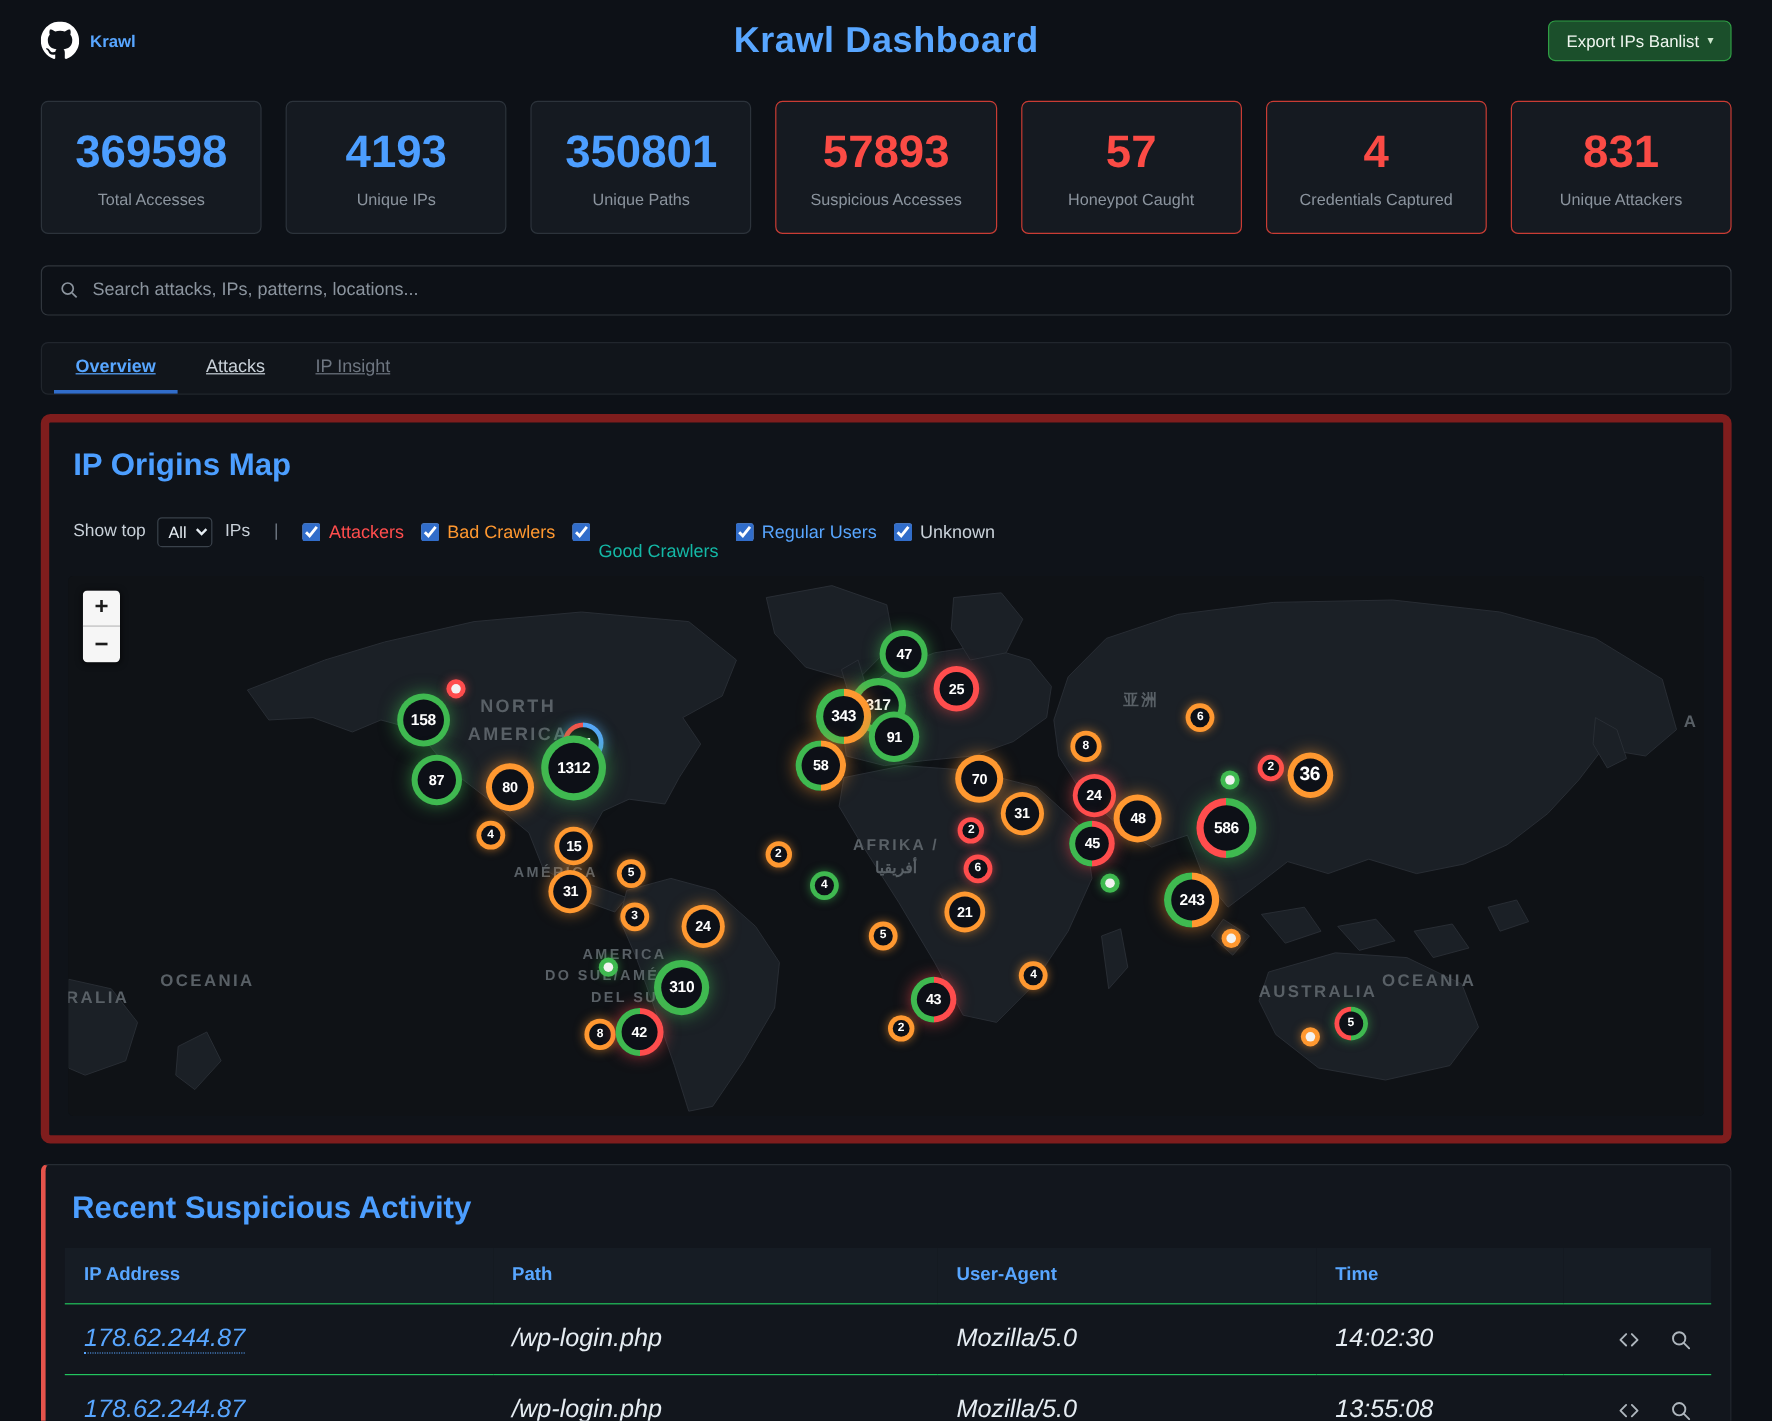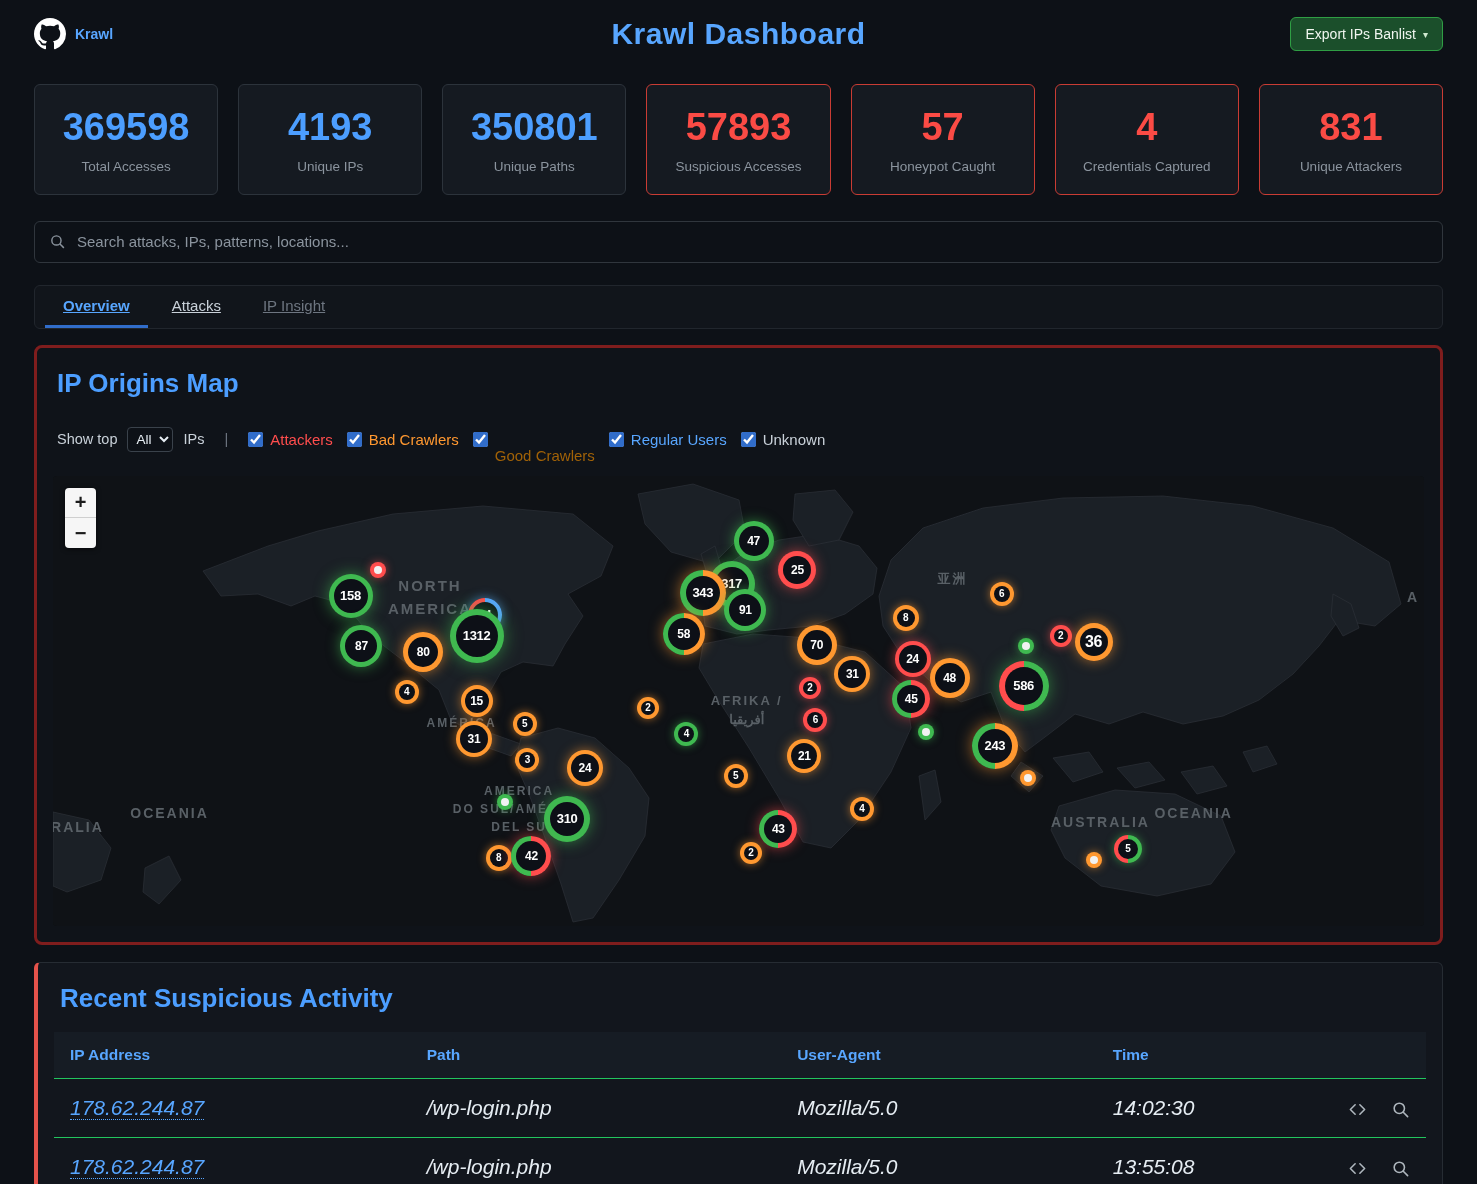--- a/index.html
+++ b/index.html
@@ -28,21 +28,21 @@
   .searchbar { margin:26px 34px 0; height:42px; display:flex; align-items:center; gap:11px; background:#0d1117; border:1px solid #30363d; border-radius:6px; padding:0 14px; }
   .searchbar svg { width:17px; height:17px; stroke:#8b949e; fill:none; stroke-width:2; flex:none; }
   .searchbar input { flex:1; background:transparent; border:none; outline:none; color:#c9d1d9; font-size:15px; font-family:inherit; }
   .searchbar input::placeholder { color:#8b949e; }
   
   .tabs { margin:22px 34px 0; display:flex; gap:6px; background:#11151b; border:1px solid #21262d; border-radius:6px; padding:0 10px; height:44px; align-items:stretch; }
   .tab { display:flex; align-items:center; padding:0 18px; font-size:15px; color:#c9d1d9; text-decoration:underline; border-bottom:3px solid transparent; cursor:pointer; }
   .tab.active { color:#58a6ff; border-bottom-color:#316dca; font-weight:bold; }
   .tab.dim { color:#6e7681; }
   
-  .map-panel { margin:16px 34px 0; background:#0f1319; border:3px solid #7f1d1d; border-radius:8px; padding:14px 16px 16px; }
+  .map-panel { margin:16px 34px 0; background:#0f1319; border:7px solid #7f1d1d; border-radius:8px; padding:14px 16px 16px; }
   .panel-title { color:#4c9eff; font-size:26px; font-weight:bold; margin:6px 0 16px 4px; }
   .map-controls-row { display:flex; align-items:center; gap:10px; font-size:14.5px; color:#c9d1d9; margin:0 0 12px 4px; }
   .map-controls-row select { background:#0d1117; color:#e6edf3; border:1px solid #3a424b; border-radius:4px; padding:3px 4px; font-family:inherit; font-size:13.5px; }
   .legend-divider { color:#6e7681; margin:0 10px; }
   .legend-item { display:flex; align-items:center; gap:7px; margin-right:14px; font-size:15px; cursor:pointer; }
   .legend-item input { width:15px; height:15px; accent-color:#316dca; cursor:pointer; }
   .map { position:relative; height:450px; border-radius:4px; overflow:hidden; background:#0f1216; }
   .map > svg.world { position:absolute; inset:0; width:100%; height:100%; }
   .zoom-ctl { position:absolute; top:12px; left:12px; z-index:6; display:flex; flex-direction:column; width:31px; border-radius:4px; overflow:hidden; box-shadow:0 1px 5px rgba(0,0,0,.6); }
   .zoom-ctl button { width:31px; height:30px; background:#f6f6f6; color:#1b1b1b; border:none; font-size:20px; font-weight:bold; cursor:pointer; line-height:1; font-family:inherit; }
@@ -138,21 +138,21 @@
         <label class="legend-item">
     <input type="checkbox" checked="" style="">
     <span style="color: rgb(255, 77, 77);">Attackers</span>
   </label>
         <label class="legend-item">
     <input type="checkbox" checked="" style="">
     <span style="color: rgb(255, 152, 48);">Bad Crawlers</span>
   </label>
         <label class="legend-item">
     <input type="checkbox" checked="" style="">
-    <span style="color: #a16207; margin-top: 32px;">Good Crawlers</span>
+    <span style="color: #14b8a6; margin-top: 32px;">Good Crawlers</span>
   </label>
         <label class="legend-item">
     <input type="checkbox" checked="" style="">
     <span style="color: rgb(88, 166, 255);">Regular Users</span>
   </label>
         <label class="legend-item">
     <input type="checkbox" checked="" style="">
     <span style="color: rgb(201, 209, 217);">Unknown</span>
   </label>
       </span>

